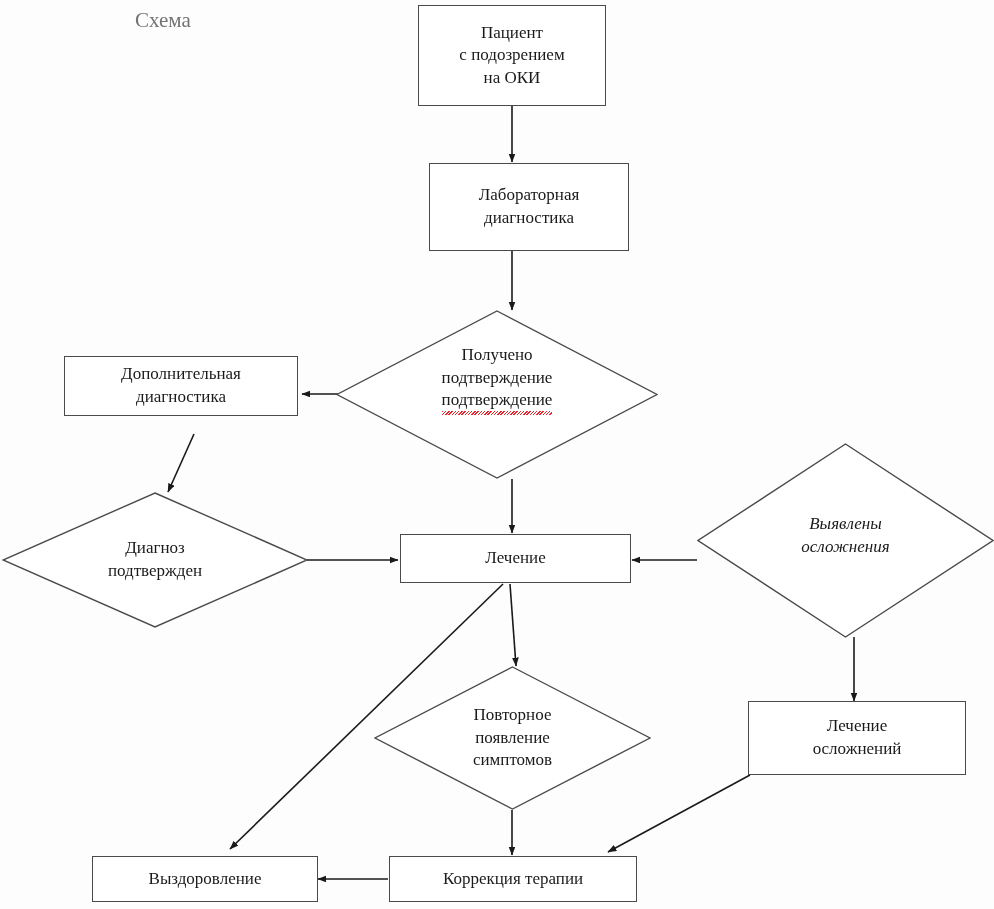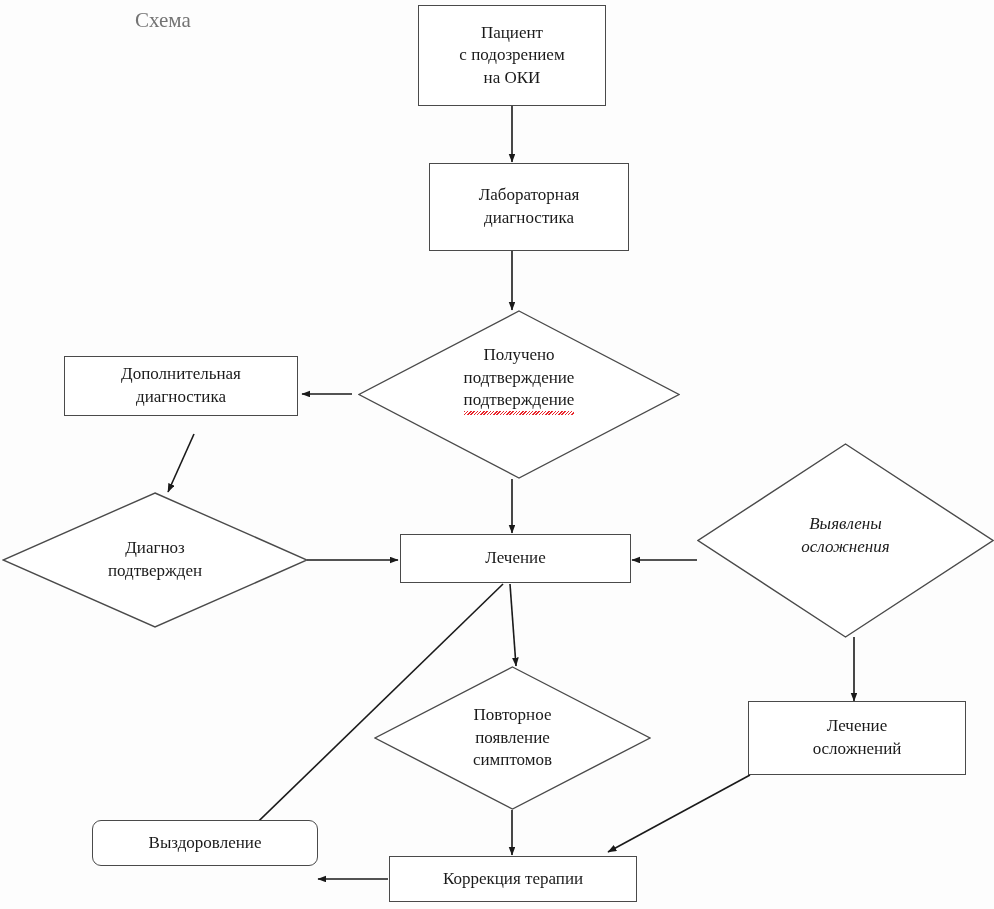--- a/index.html
+++ b/index.html
@@ -124,21 +124,21 @@
   </svg>
 
   <div class="node rect" style="left:418px; top:5px; width:188px; height:101px;">
     <span class="label">Пациент<br>с подозрением<br>на ОКИ</span>
   </div>
 
   <div class="node rect" style="left:413px; top:163px; width:200px; height:88px;margin-left:16px;">
     <span class="label">Лабораторная<br>диагностика</span>
   </div>
 
-  <div class="node diamond" style="left:358px; top:310px; width:322px; height:169px;">
+  <div class="node diamond" style="left:336px; top:310px; width:322px; height:169px;">
     <svg class="dia-shape" viewBox="0 0 322 169" preserveAspectRatio="none">
       <polygon points="161,1 321,84.5 161,168 1,84.5" fill="#ffffff" stroke="#4a4a4a" stroke-width="1.4"></polygon>
     </svg>
 
     <div class="label" style="position:absolute; left:0; right:0; top:34px; z-index:3;"><div>Получено</div><div>подтверждение</div><div><span class="spell-err">подтверждение</span></div></div>
   </div>
 
   <div class="node rect" style="left:64px; top:356px; width:234px; height:60px;">
     <span class="label">Дополнительная<br>диагностика</span>
   </div>
@@ -165,21 +165,21 @@
     <svg class="dia-shape" viewBox="0 0 277 144" preserveAspectRatio="none">
       <polygon points="138.5,1 276,72 138.5,143 1,72" fill="#ffffff" stroke="#4a4a4a" stroke-width="1.4"></polygon>
     </svg>
     <span class="label">Повторное<br>появление<br>симптомов</span>
   </div>
 
   <div class="node rect" style="left:748px; top:701px; width:218px; height:74px;">
     <span class="label">Лечение<br>осложнений</span>
   </div>
 
-  <div class="node rect" style="left:92px; top:820px; width:226px; height:46px;border-radius:9px;">
+  <div class="node rect" style="left:92px; top:856px; width:226px; height:46px;">
     <span class="label">Выздоровление</span>
   </div>
 
   <div class="node rect" style="left:389px; top:856px; width:248px; height:46px;">
     <span class="label">Коррекция терапии</span>
   </div>
 
 </div>
 
 </body></html>

